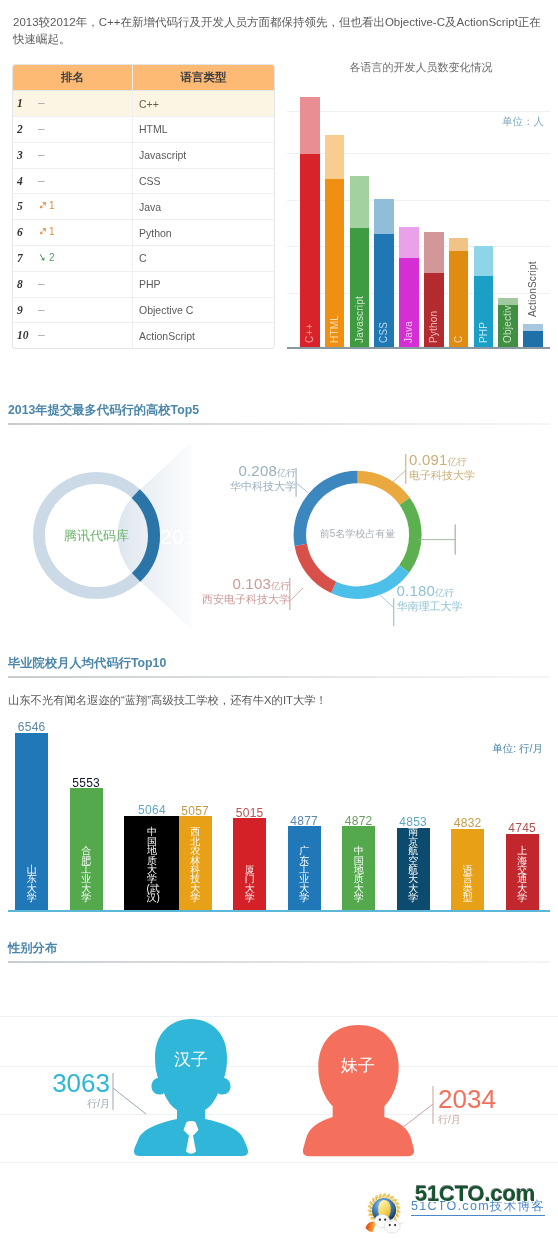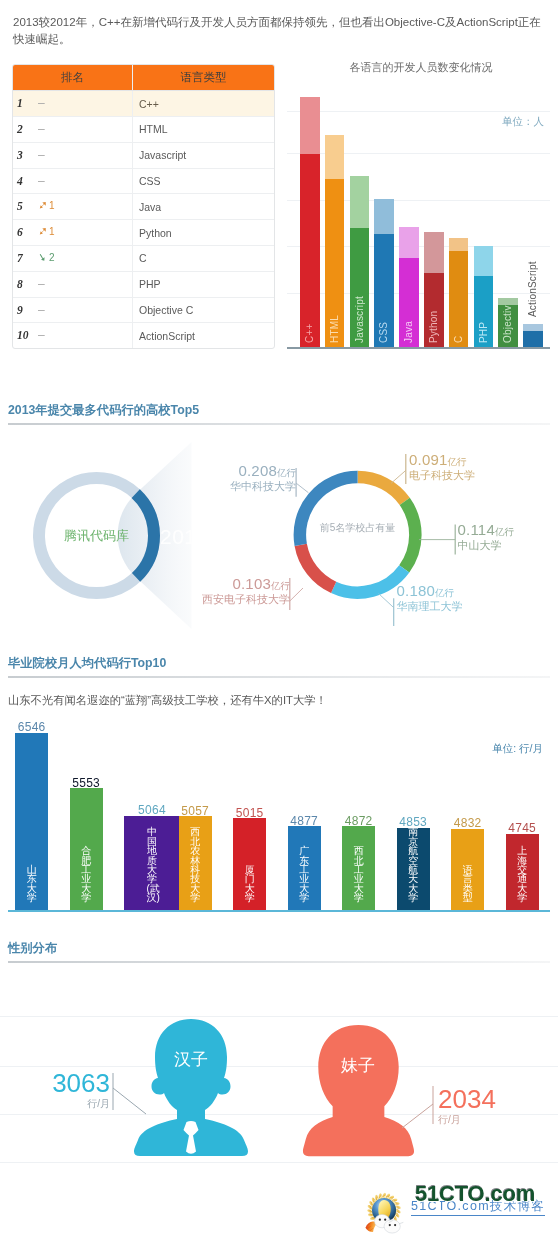--- a/index.html
+++ b/index.html
@@ -9,21 +9,21 @@
   .page{position:relative;width:558px;height:1257px;background:#fff;}
   .abs{position:absolute;}
 
   
   .intro{left:13px;top:14px;width:534px;font-size:11.5px;line-height:16.5px;color:#5a5a5a;}
 
   
   .rtable{left:12px;top:63.5px;width:263px;border:1px solid #e3e5e7;border-radius:3px;
           background:#fff;box-sizing:border-box;overflow:hidden;}
   .rtable table{border-collapse:collapse;width:100%;table-layout:fixed;}
-  .rtable th{background:#f97316;height:23.8px;font-size:11.5px;color:#3f3f3f;font-weight:normal;
+  .rtable th{background:#fdba74;height:23.8px;font-size:11.5px;color:#3f3f3f;font-weight:bold;
              border-bottom:1px solid #e3e5e7;}
   .rtable td{height:24.8px;font-size:10.5px;color:#5a5a5a;border-bottom:1px solid #edeff1;
              padding:0;vertical-align:middle;}
   .rtable tr:last-child td{border-bottom:none;}
   .col-rank{width:117px;}
   .cell-rank{position:relative;height:24.8px;}
   .rk{position:absolute;left:4px;top:0;width:26px;text-align:left;font-style:italic;
       font-weight:bold;font-size:11.5px;color:#333;line-height:24.8px;
       font-family:"Liberation Serif",serif;}
   .trn{position:absolute;left:25px;top:0;line-height:24.8px;font-size:10px;white-space:nowrap;}
@@ -303,65 +303,64 @@
         <polyline points="419,109.6 455.2,109.6" fill="none" stroke="#9db49d" stroke-width="0.9"></polyline>
         <line x1="455.2" y1="94.6" x2="455.2" y2="124.5" stroke="#9db49d" stroke-width="1.2"></line>
         <polyline points="378.6,163.6 393.7,177.6" fill="none" stroke="#9cc3d1" stroke-width="0.9"></polyline>
         <line x1="393.7" y1="168.3" x2="393.7" y2="195.9" stroke="#9cc3d1" stroke-width="1.2"></line>
         <polyline points="303,158 289.8,171" fill="none" stroke="#cfa8a5" stroke-width="0.9"></polyline>
         <line x1="289.8" y1="148" x2="289.8" y2="180" stroke="#cfa8a5" stroke-width="1.2"></line>
         <polyline points="308.4,62.7 296.1,53.1" fill="none" stroke="#a8b8c4" stroke-width="0.9"></polyline>
         <line x1="296.1" y1="38.1" x2="296.1" y2="66.7" stroke="#a8b8c4" stroke-width="1.2"></line>
       </svg>
       <div class="abs dlabel" style="left: 409px; top: 23px; width: 100px; text-align: left; line-height: 13px; color: rgb(205, 174, 120);"><span class="v">0.091</span><span class="u">亿行</span><span class="n">电子科技大学</span></div>
-      <div class="abs dlabel" style="left: 457.5px; top: 93px; width: 100px; text-align: left; line-height: 13px; color: rgb(149, 171, 149);"><span class="v">0.114</span><span class="u">亿行</span><span class="n">中山大学</span></div>
       <div class="abs dlabel" style="left: 396.5px; top: 154px; width: 110px; text-align: left; line-height: 13px; color: rgb(140, 195, 214);"><span class="v">0.180</span><span class="u">亿行</span><span class="n">华南理工大学</span></div>
       <div class="abs dlabel" style="left: 186px; top: 147px; width: 104px; text-align: right; line-height: 13px; color: rgb(204, 154, 151);"><span class="v">0.103</span><span class="u">亿行</span><span class="n">西安电子科技大学</span></div>
       <div class="abs dlabel" style="left: 194px; top: 34px; width: 102px; text-align: right; line-height: 13px; color: rgb(154, 176, 191);"><span class="v">0.208</span><span class="u">亿行</span><span class="n">华中科技大学</span></div>
       <div class="abs" style="left: 287.6px; top: 83.8px; width: 140px; text-align: center;">
-        <div style="font-size:10px;color:#a6aeb5;margin-top:7px;">前5名学校占有量</div>
+        <div style="font-size:10px;color:#a6aeb5;margin-top:13px;">前5名学校占有量</div>
       </div>
       <div class="abs" style="left: 36.5px; top: 96.6px; width: 120px; text-align: center; font-size: 13px; color: rgb(108, 179, 108);">腾讯代码库</div>
       <div class="abs" style="left: 160px; top: 95px; font-size: 21px; color: rgb(255, 255, 255); opacity: 0.9; letter-spacing: 0.5px;">2013</div>
     </div>
 
   <div class="abs sechead" style="top:653px;">
     <div class="ttl">毕业院校月人均代码行Top10</div>
     <div class="rule"></div>
   </div>
   <div class="abs subnote" style="top:693px;">山东不光有闻名遐迩的“蓝翔”高级技工学校，还有牛X的IT大学！</div>
   <div class="abs c3unit">单位: 行/月</div>
   <div class="abs" id="chart3" style="left:0;top:715px;width:558px;height:200px;">
       <div class="abs b3" style="left: 15px; top: 17.7276px; width: 33.3px; height: 176.872px; background: rgb(33, 120, 184);">
         <div class="val" style="color:#5b87ab">6546</div>
         <div class="nm">山东大学</div>
       </div>
       <div class="abs b3" style="left: 69.5px; top: 73.3217px; width: 33.3px; height: 121.278px; background: rgb(83, 169, 76);">
         <div class="val" style="color:#0f172a">5553</div>
         <div class="nm">合肥工业大学</div>
       </div>
-      <div class="abs b3" style="left: 124px; top: 100.699px; width: 56px; height: 93.9011px; background: #4c1d95;">
+      <div class="abs b3" style="left: 124px; top: 100.699px; width: 56px; height: 93.9011px; background: #000000;">
         <div class="val" style="color:#5fa7c0">5064</div>
         <div class="nm">中国地质大学(武汉)</div>
       </div>
       <div class="abs b3" style="left: 178.5px; top: 101.091px; width: 33.3px; height: 93.5092px; background: rgb(232, 160, 22);">
         <div class="val" style="color:#c49a4a">5057</div>
         <div class="nm">西北农林科技大学</div>
       </div>
       <div class="abs b3" style="left: 233px; top: 103.442px; width: 33.3px; height: 91.1578px; background: rgb(212, 33, 40);">
         <div class="val" style="color:#c25450">5015</div>
         <div class="nm">厦门大学</div>
       </div>
       <div class="abs b3" style="left: 287.5px; top: 111.168px; width: 33.3px; height: 83.4317px; background: rgb(33, 120, 184);">
         <div class="val" style="color:#5b87ab">4877</div>
         <div class="nm">广东工业大学</div>
       </div>
       <div class="abs b3" style="left: 342px; top: 111.448px; width: 33.3px; height: 83.1518px; background: rgb(83, 169, 76);">
         <div class="val" style="color:#6b9c62">4872</div>
-        <div class="nm">西北工业大学</div>
+        <div class="nm">中国地质大学</div>
       </div>
       <div class="abs b3" style="left: 396.5px; top: 112.512px; width: 33.3px; height: 82.0881px; background: #0c4a6e;">
         <div class="val" style="color:#5fa7c0">4853</div>
         <div class="nm">南京航空航天大学</div>
       </div>
       <div class="abs b3" style="left: 451px; top: 113.688px; width: 33.3px; height: 80.9124px; background: rgb(232, 160, 22);">
         <div class="val" style="color:#c49a4a">4832</div>
         <div class="nm">语言类型</div>
       </div>
       <div class="abs b3" style="left: 505.5px; top: 118.558px; width: 33.3px; height: 76.0416px; background: rgb(193, 39, 45);">

